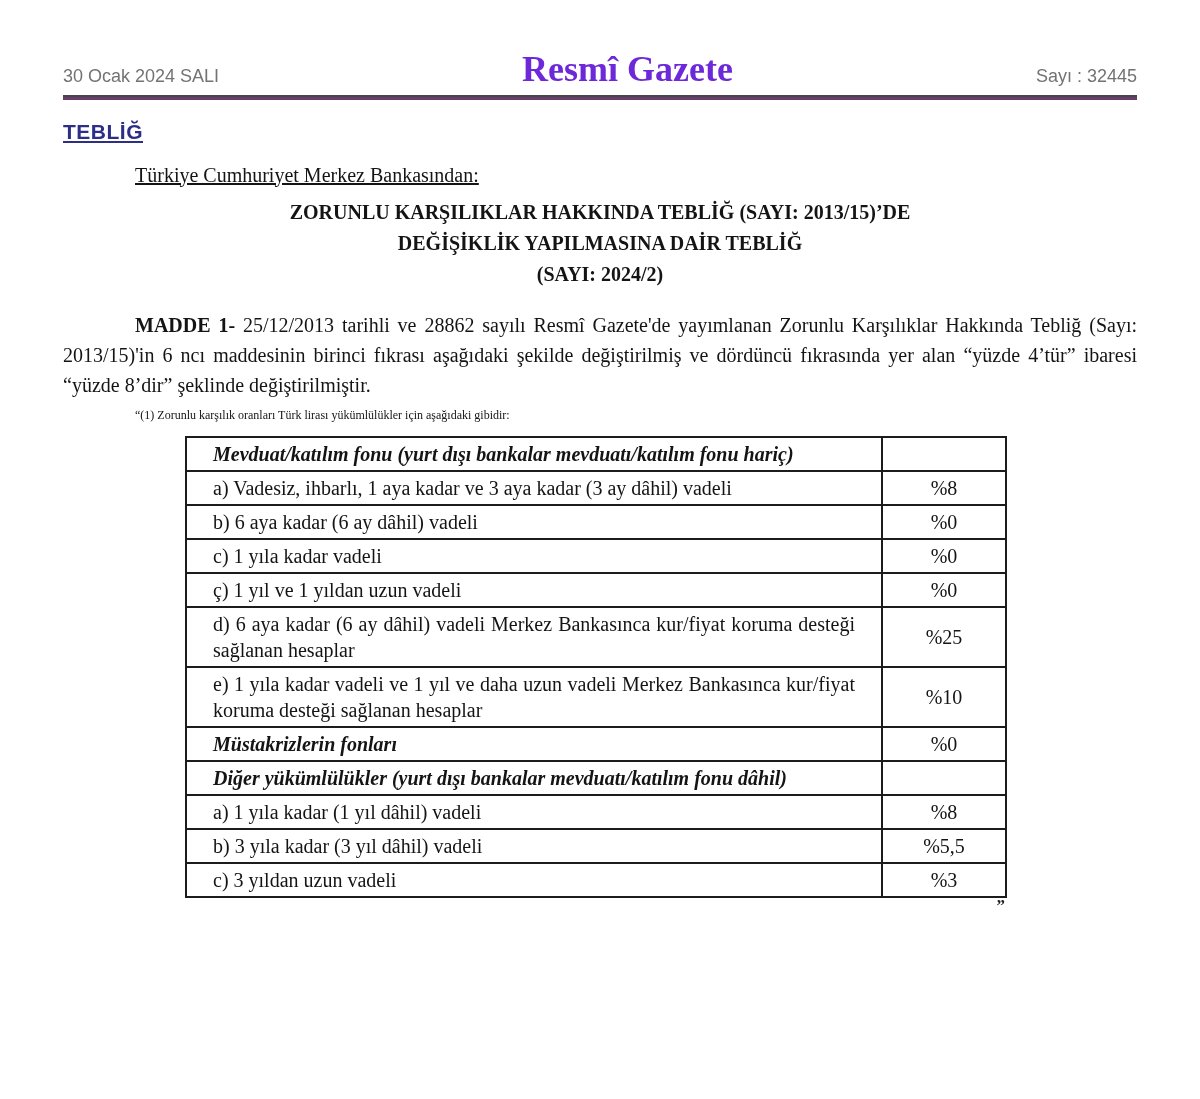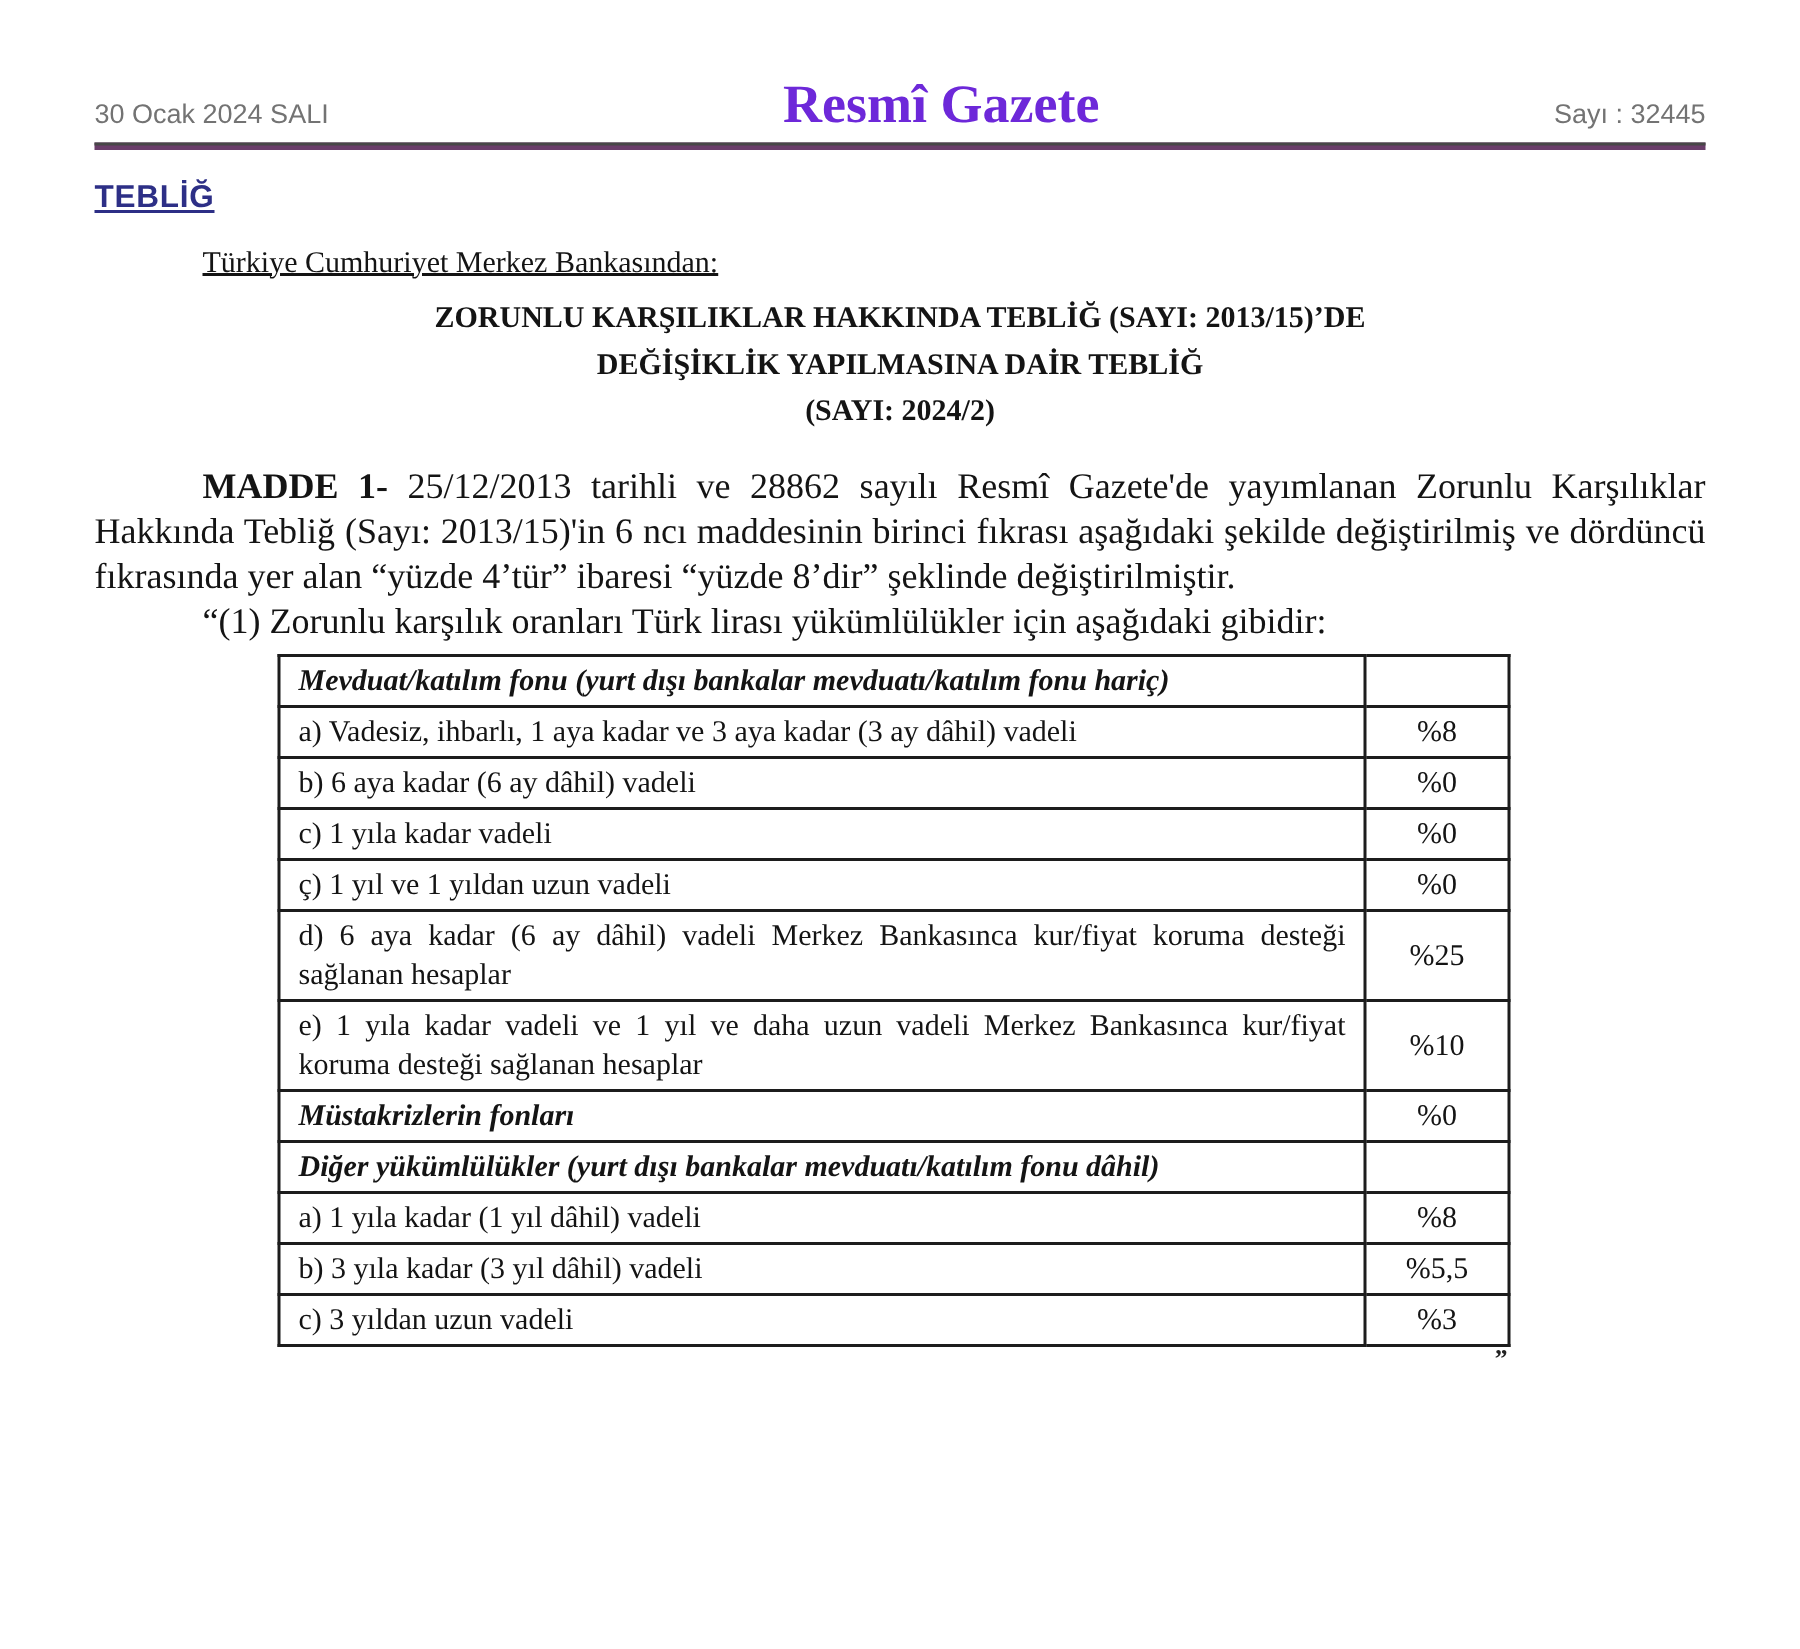--- a/index.html
+++ b/index.html
@@ -70,47 +70,47 @@
     text-align: center;
     font-weight: bold;
     font-size: 20px;
     line-height: 31px;
   }
   .doc-title.first { margin-top: 10px; }
 
   
   .para {
     margin: 20px 0 0 0;
-    font-size: 24px;
+    font-size: 20px;
     line-height: 30px;
     text-align: justify;
     text-indent: 72px;
   }
   .intro-line {
     margin: 0;
-    font-size: 24px;
+    font-size: 12px;
     line-height: 30px;
     text-indent: 72px;
   }
   .madde-label { font-weight: bold; }
 
   
   .tablewrap {
     margin-left: 122px;
     margin-top: 6px;
     width: 822px;
   }
   table.ratios {
     border-collapse: collapse;
     width: 100%;
     font-size: 20px;
   }
   table.ratios td {
     border: 2px solid #1c1c1c;
-    padding: 3px 12px;
+    padding: 3px 26px;
     line-height: 26px;
     vertical-align: middle;
   }
   td.cell-label { text-align: justify; }
   td.cell-label.hdr {
     font-weight: bold;
     font-style: italic;
   }
   td.cell-value {
     width: 70px;

